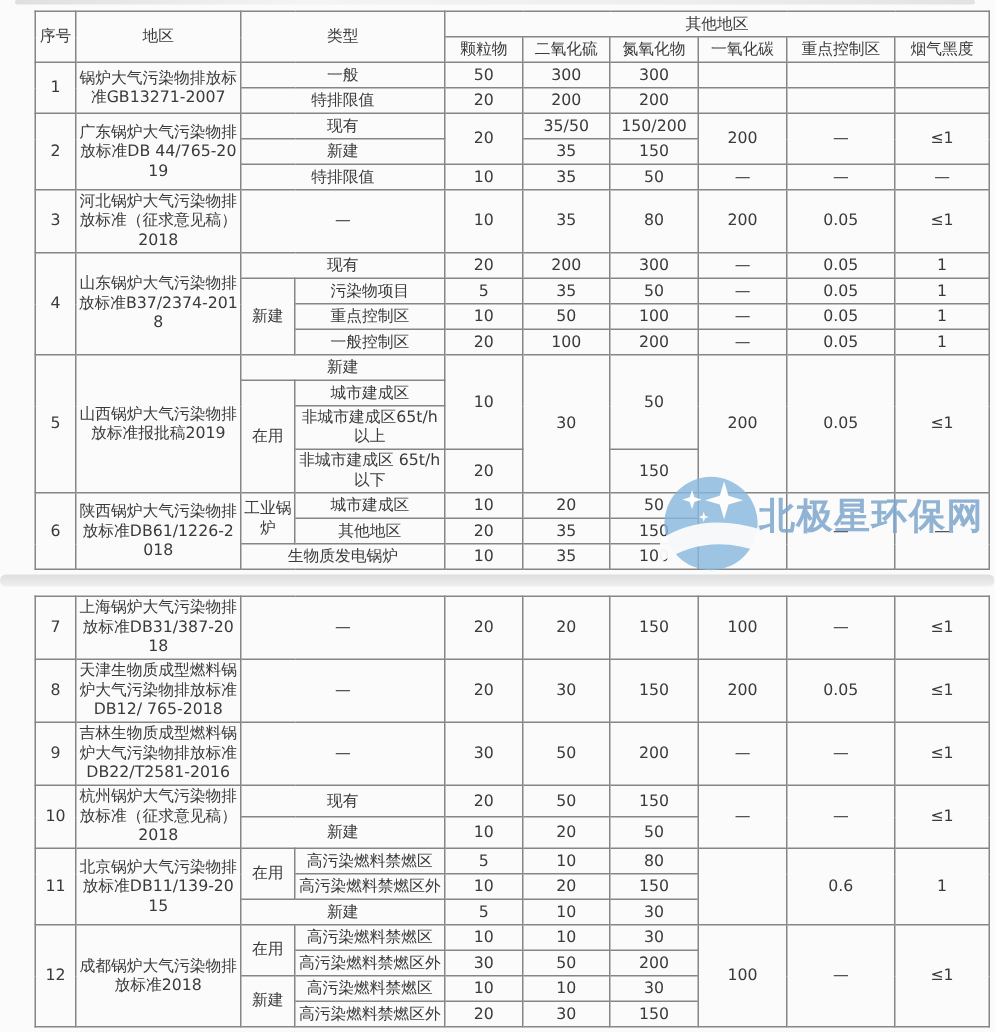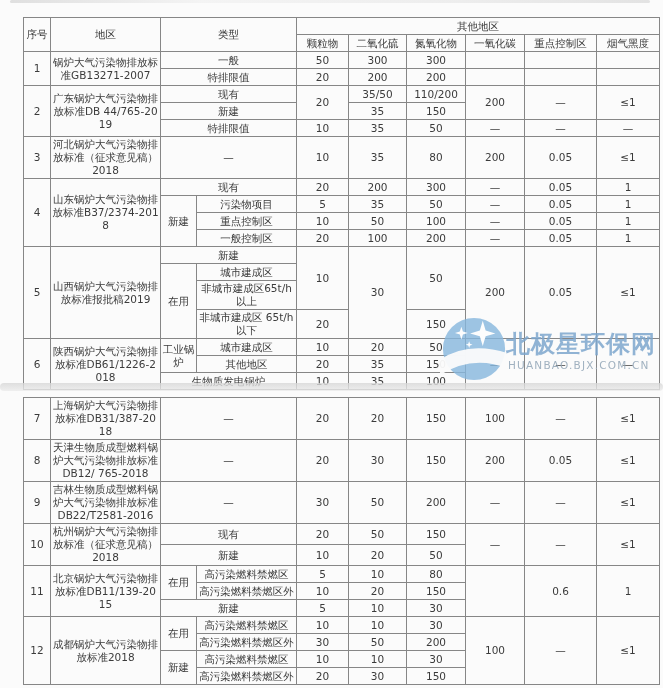--- a/index.html
+++ b/index.html
@@ -11,21 +11,21 @@
   }
   .top-shadow{
     position:absolute;left:10px;top:0;width:640px;height:3px;
     background:linear-gradient(90deg,#c9c9c9,#eee 30%,#e2e2e2 70%,#cfcfcf);
     opacity:.55;border-radius:2px;
   }
   table.std{
     position:absolute;left:23px;border-collapse:collapse;table-layout:fixed;
     width:636px;background:transparent;
   }
-  #table-1{top:17px;}
+  #table-1{top:7px;}
   #table-2{top:397px;}
   table.std th, table.std td{
     border:1px solid #868686;
     font-size:10.5px;line-height:13px;font-weight:normal;
     text-align:center;vertical-align:middle;
     padding:1px 1px;word-break:break-all;color:#3b3b3b;
   }
   table.std tr{height:17px;}
   .separator-band{
     position:absolute;left:0;top:383px;width:663px;height:8px;
@@ -100,21 +100,21 @@
         <td></td>
         <td></td>
         <td></td>
       </tr>
       <tr>
         <td rowspan="3">2</td>
         <td rowspan="3">广东锅炉大气污染物排放标准DB 44/765-2019</td>
         <td colspan="2">现有</td>
         <td rowspan="2">20</td>
         <td>35/50</td>
-        <td>110/200</td>
+        <td>150/200</td>
         <td rowspan="2">200</td>
         <td rowspan="2">—</td>
         <td rowspan="2">≤1</td>
       </tr>
       <tr>
         <td colspan="2">新建</td>
         <td>35</td>
         <td>150</td>
       </tr>
       <tr>
@@ -352,14 +352,13 @@
 
 <div class="watermark">
   <svg class="wm-logo" viewBox="0 0 70 70" xmlns="http://www.w3.org/2000/svg">
     <circle cx="35" cy="35" r="32" fill="#86b6dd" opacity="0.8"></circle>
     <path d="M0,46 Q30,26 72,40 L72,56 Q34,40 0,62 Z" fill="#fbfbfb" opacity="0.95"></path>
     <path d="M44,6 L47,16 L57,19 L47,22 L44,32 L41,22 L31,19 L41,16 Z" fill="#fdfdfd"></path>
     <path d="M22,12 L23.6,17 L28.6,18.6 L23.6,20.2 L22,25.2 L20.4,20.2 L15.4,18.6 L20.4,17 Z" fill="#fdfdfd"></path>
     <path d="M30,27 L30.9,29.6 L33.5,30.5 L30.9,31.4 L30,34 L29.1,31.4 L26.5,30.5 L29.1,29.6 Z" fill="#fdfdfd"></path>
   </svg>
   <div class="wm-text">北极星环保网</div>
-  <div class="wm-sub">HUANBAO.BJX.COM.CN</div>
 </div>
 
 </body></html>

